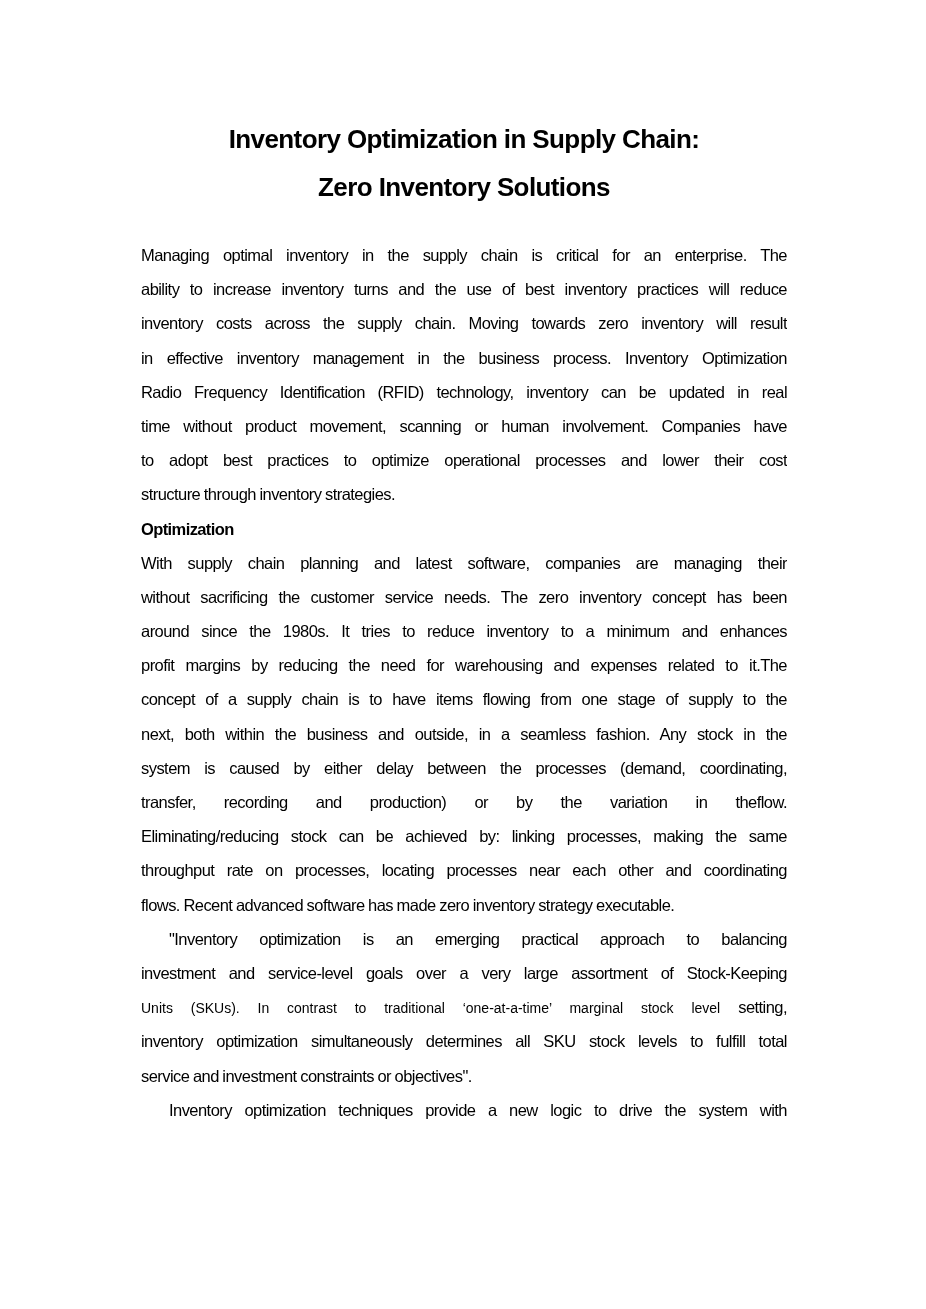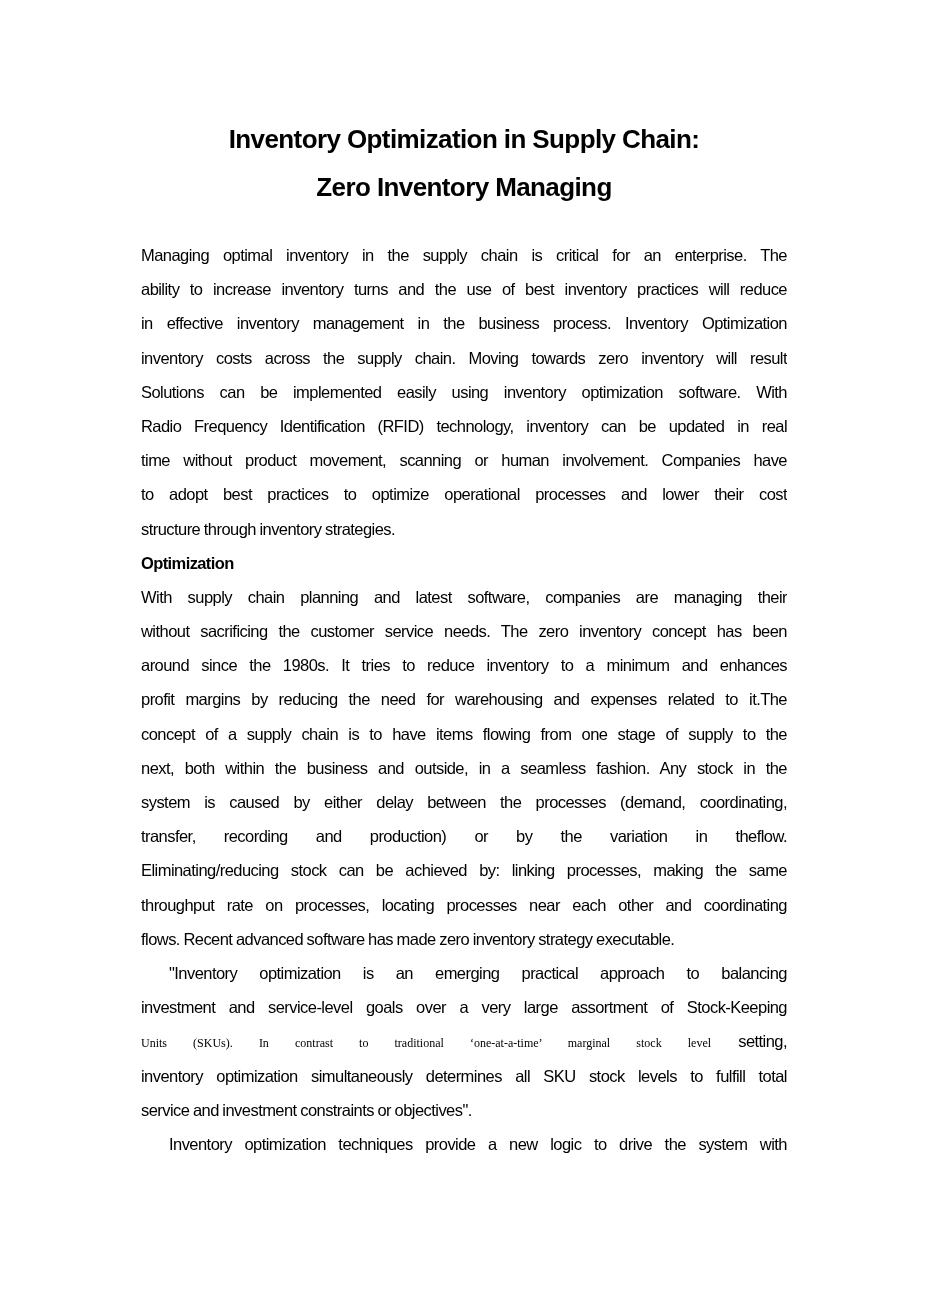--- a/index.html
+++ b/index.html
@@ -56,41 +56,40 @@
     .line.indent {
       padding-left: 28px;
       width: 618px;
     }
     .line.heading {
       font-weight: bold;
       text-align-last: left;
       letter-spacing: -0.6px;
     }
     .serif {
-      font-family: Liberation Serif, serif;
+      font-family: Liberation Sans, sans-serif;
       letter-spacing: 0;
-      font-size: 12px;
+      font-size: 14px;
     }
   </style>
 </head>
 <body>
 
 <div class="page">
 
   <div class="title line1">Inventory Optimization in Supply Chain:</div>
-  <div class="title line2">Zero Inventory Managing</div>
+  <div class="title line2">Zero Inventory Solutions</div>
 
   <div class="body">
 
     <div>
       <div class="line">Managing optimal inventory in the supply chain is critical for an enterprise. The</div>
       <div class="line">ability to increase inventory turns and the use of best inventory practices will reduce</div>
+      <div class="line">inventory costs across the supply chain. Moving towards zero inventory will result</div>
       <div class="line">in effective inventory management in the business process. Inventory Optimization</div>
-      <div class="line">inventory costs across the supply chain. Moving towards zero inventory will result</div>
-      <div class="line">Solutions can be implemented easily using inventory optimization software. With</div>
       <div class="line">Radio Frequency Identification (RFID) technology, inventory can be updated in real</div>
       <div class="line">time without product movement, scanning or human involvement. Companies have</div>
       <div class="line">to adopt best practices to optimize operational processes and lower their cost</div>
       <div class="line last">structure through inventory strategies.</div>
     </div>
 
     <div class="line heading">Optimization</div>
 
     <div>
       <div class="line">With supply chain planning and latest software, companies are managing their</div>

